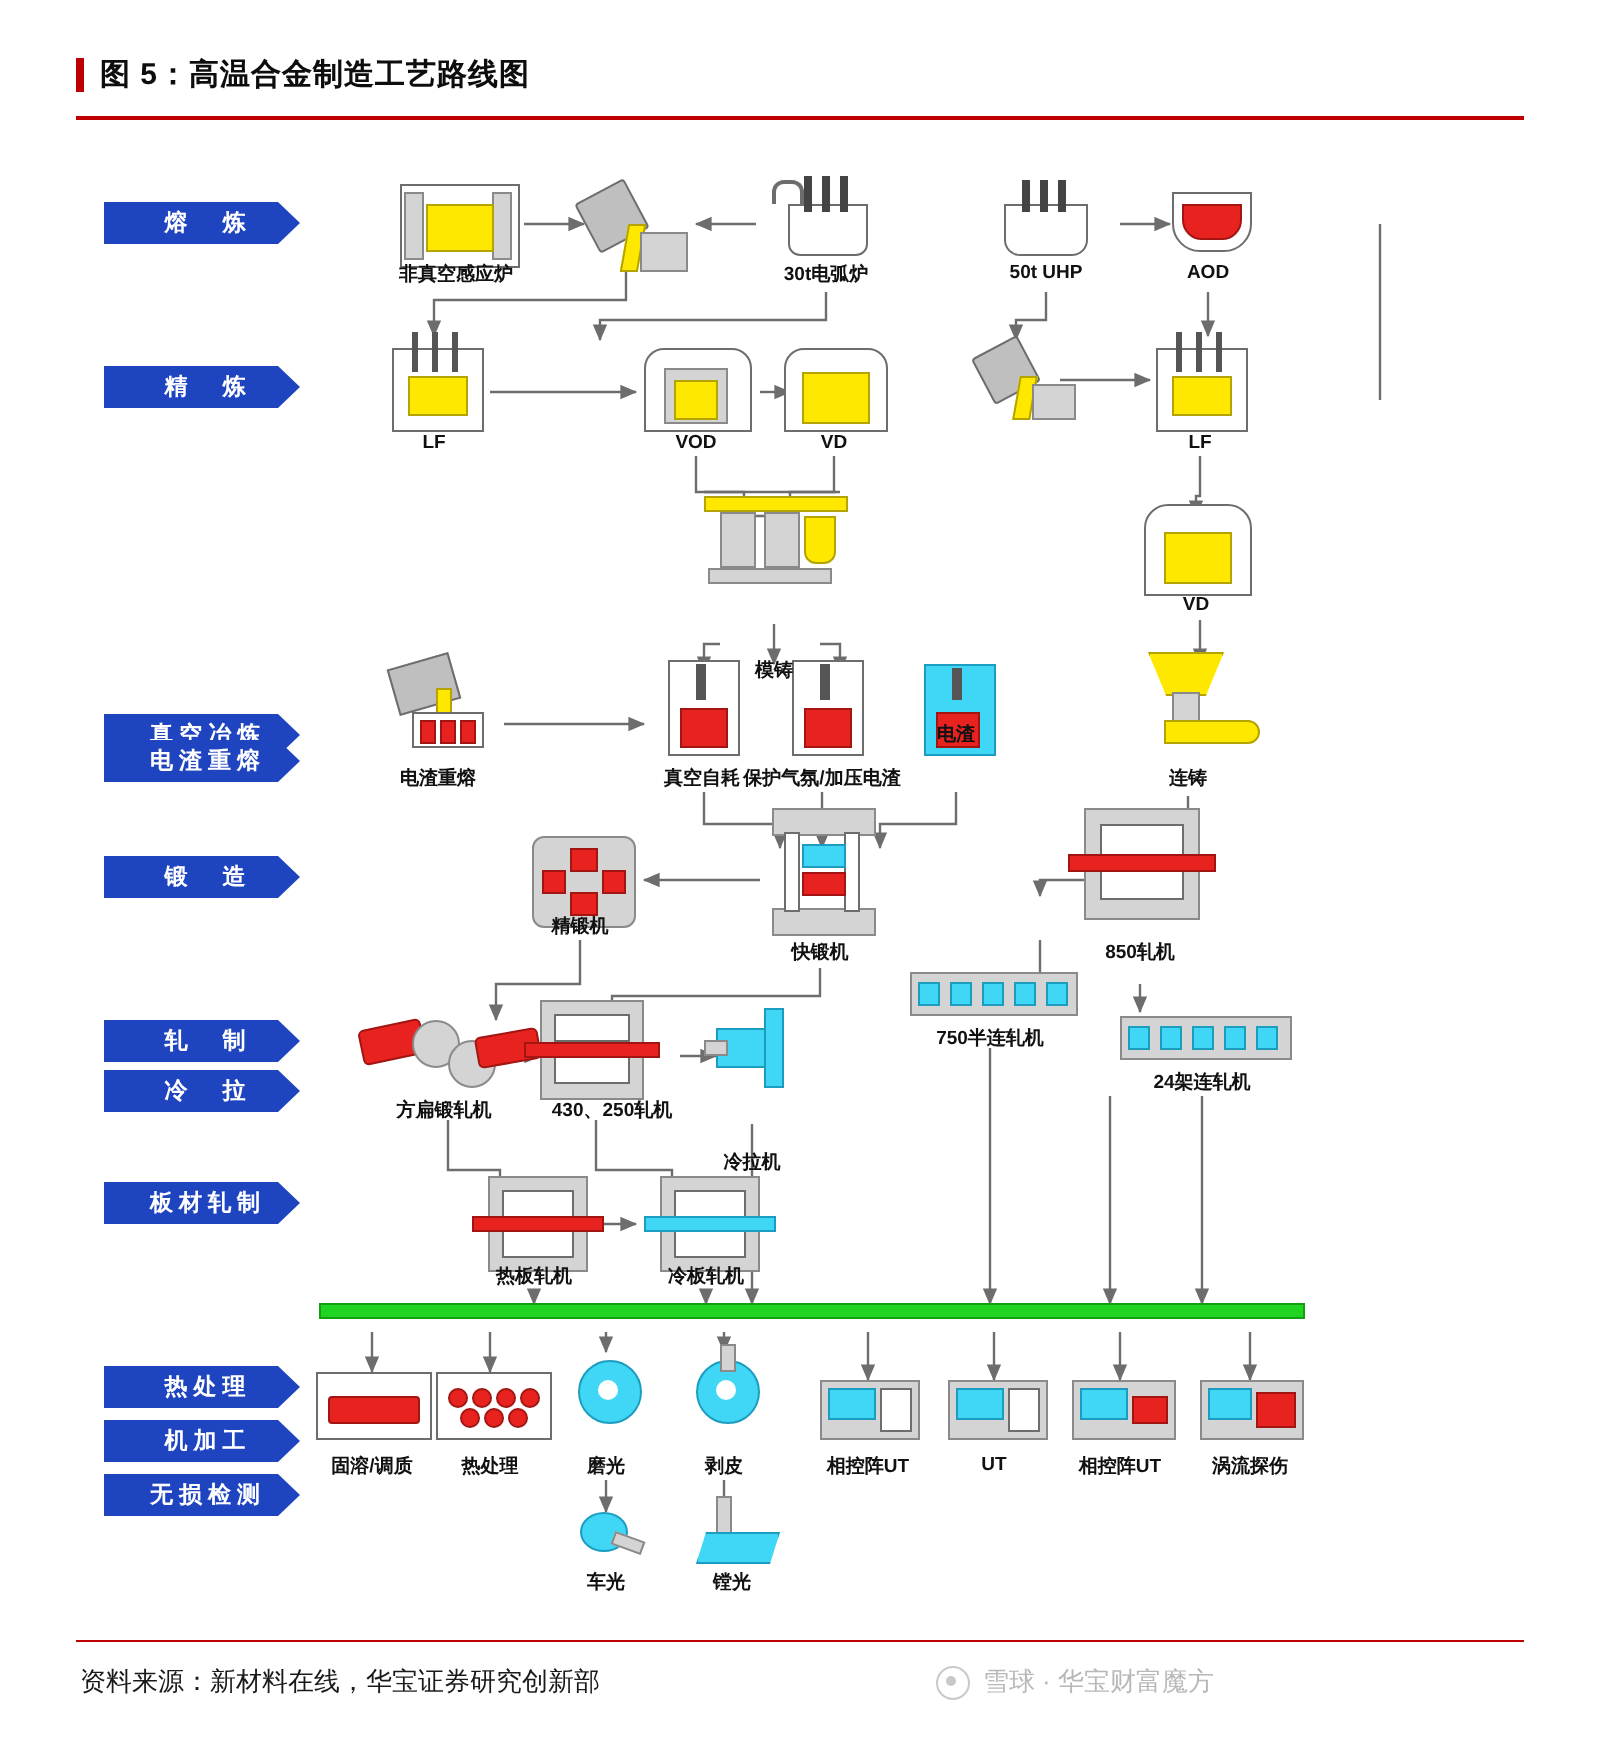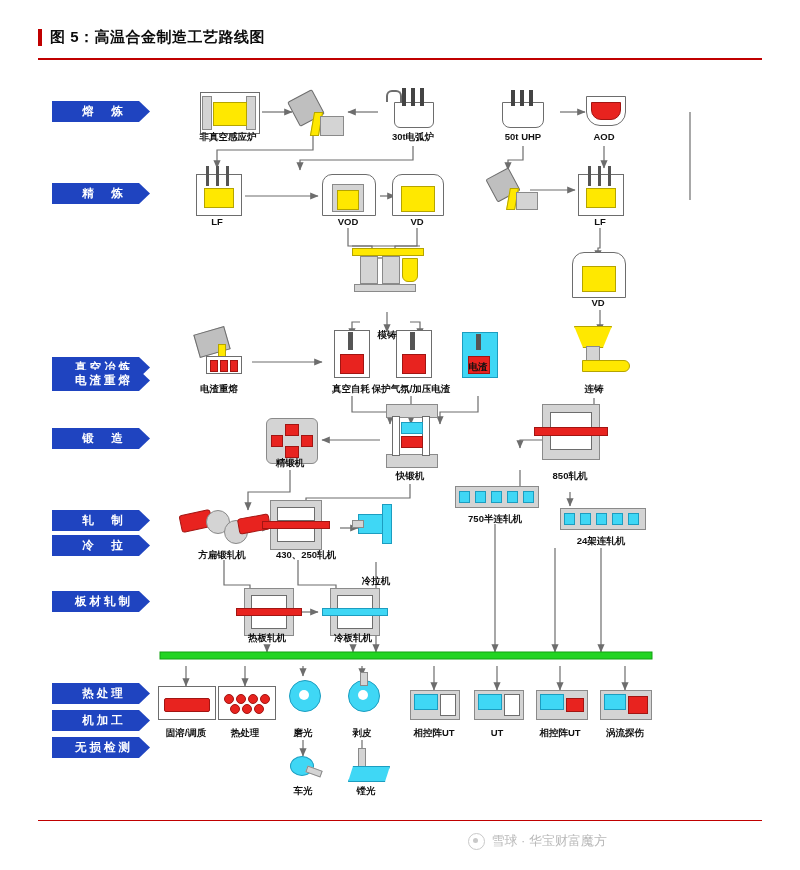--- a/index.html
+++ b/index.html
@@ -539,18 +539,19 @@
       <div class="cap" style="left: 303px; top: 727px;">磨光</div>
       <div class="cap" style="left: 362px; top: 727px;">剥皮</div>
       <div class="cap" style="left: 434px; top: 727px;">相控阵UT</div>
       <div class="cap" style="left: 497px; top: 727px;">UT</div>
       <div class="cap" style="left: 560px; top: 727px;">相控阵UT</div>
       <div class="cap" style="left: 625px; top: 727px;">涡流探伤</div>
       <div class="cap" style="left: 303px; top: 785px;">车光</div>
       <div class="cap" style="left: 366px; top: 785px;">镗光</div>
     </div>
 
+  <div class="source">资料来源：新材料在线，华宝证券研究创新部</div>
   <div class="watermark">
     <span class="wm-badge"></span>
     <span>雪球 · 华宝财富魔方</span>
   </div>
 
 </div>
 
 </body></html>

